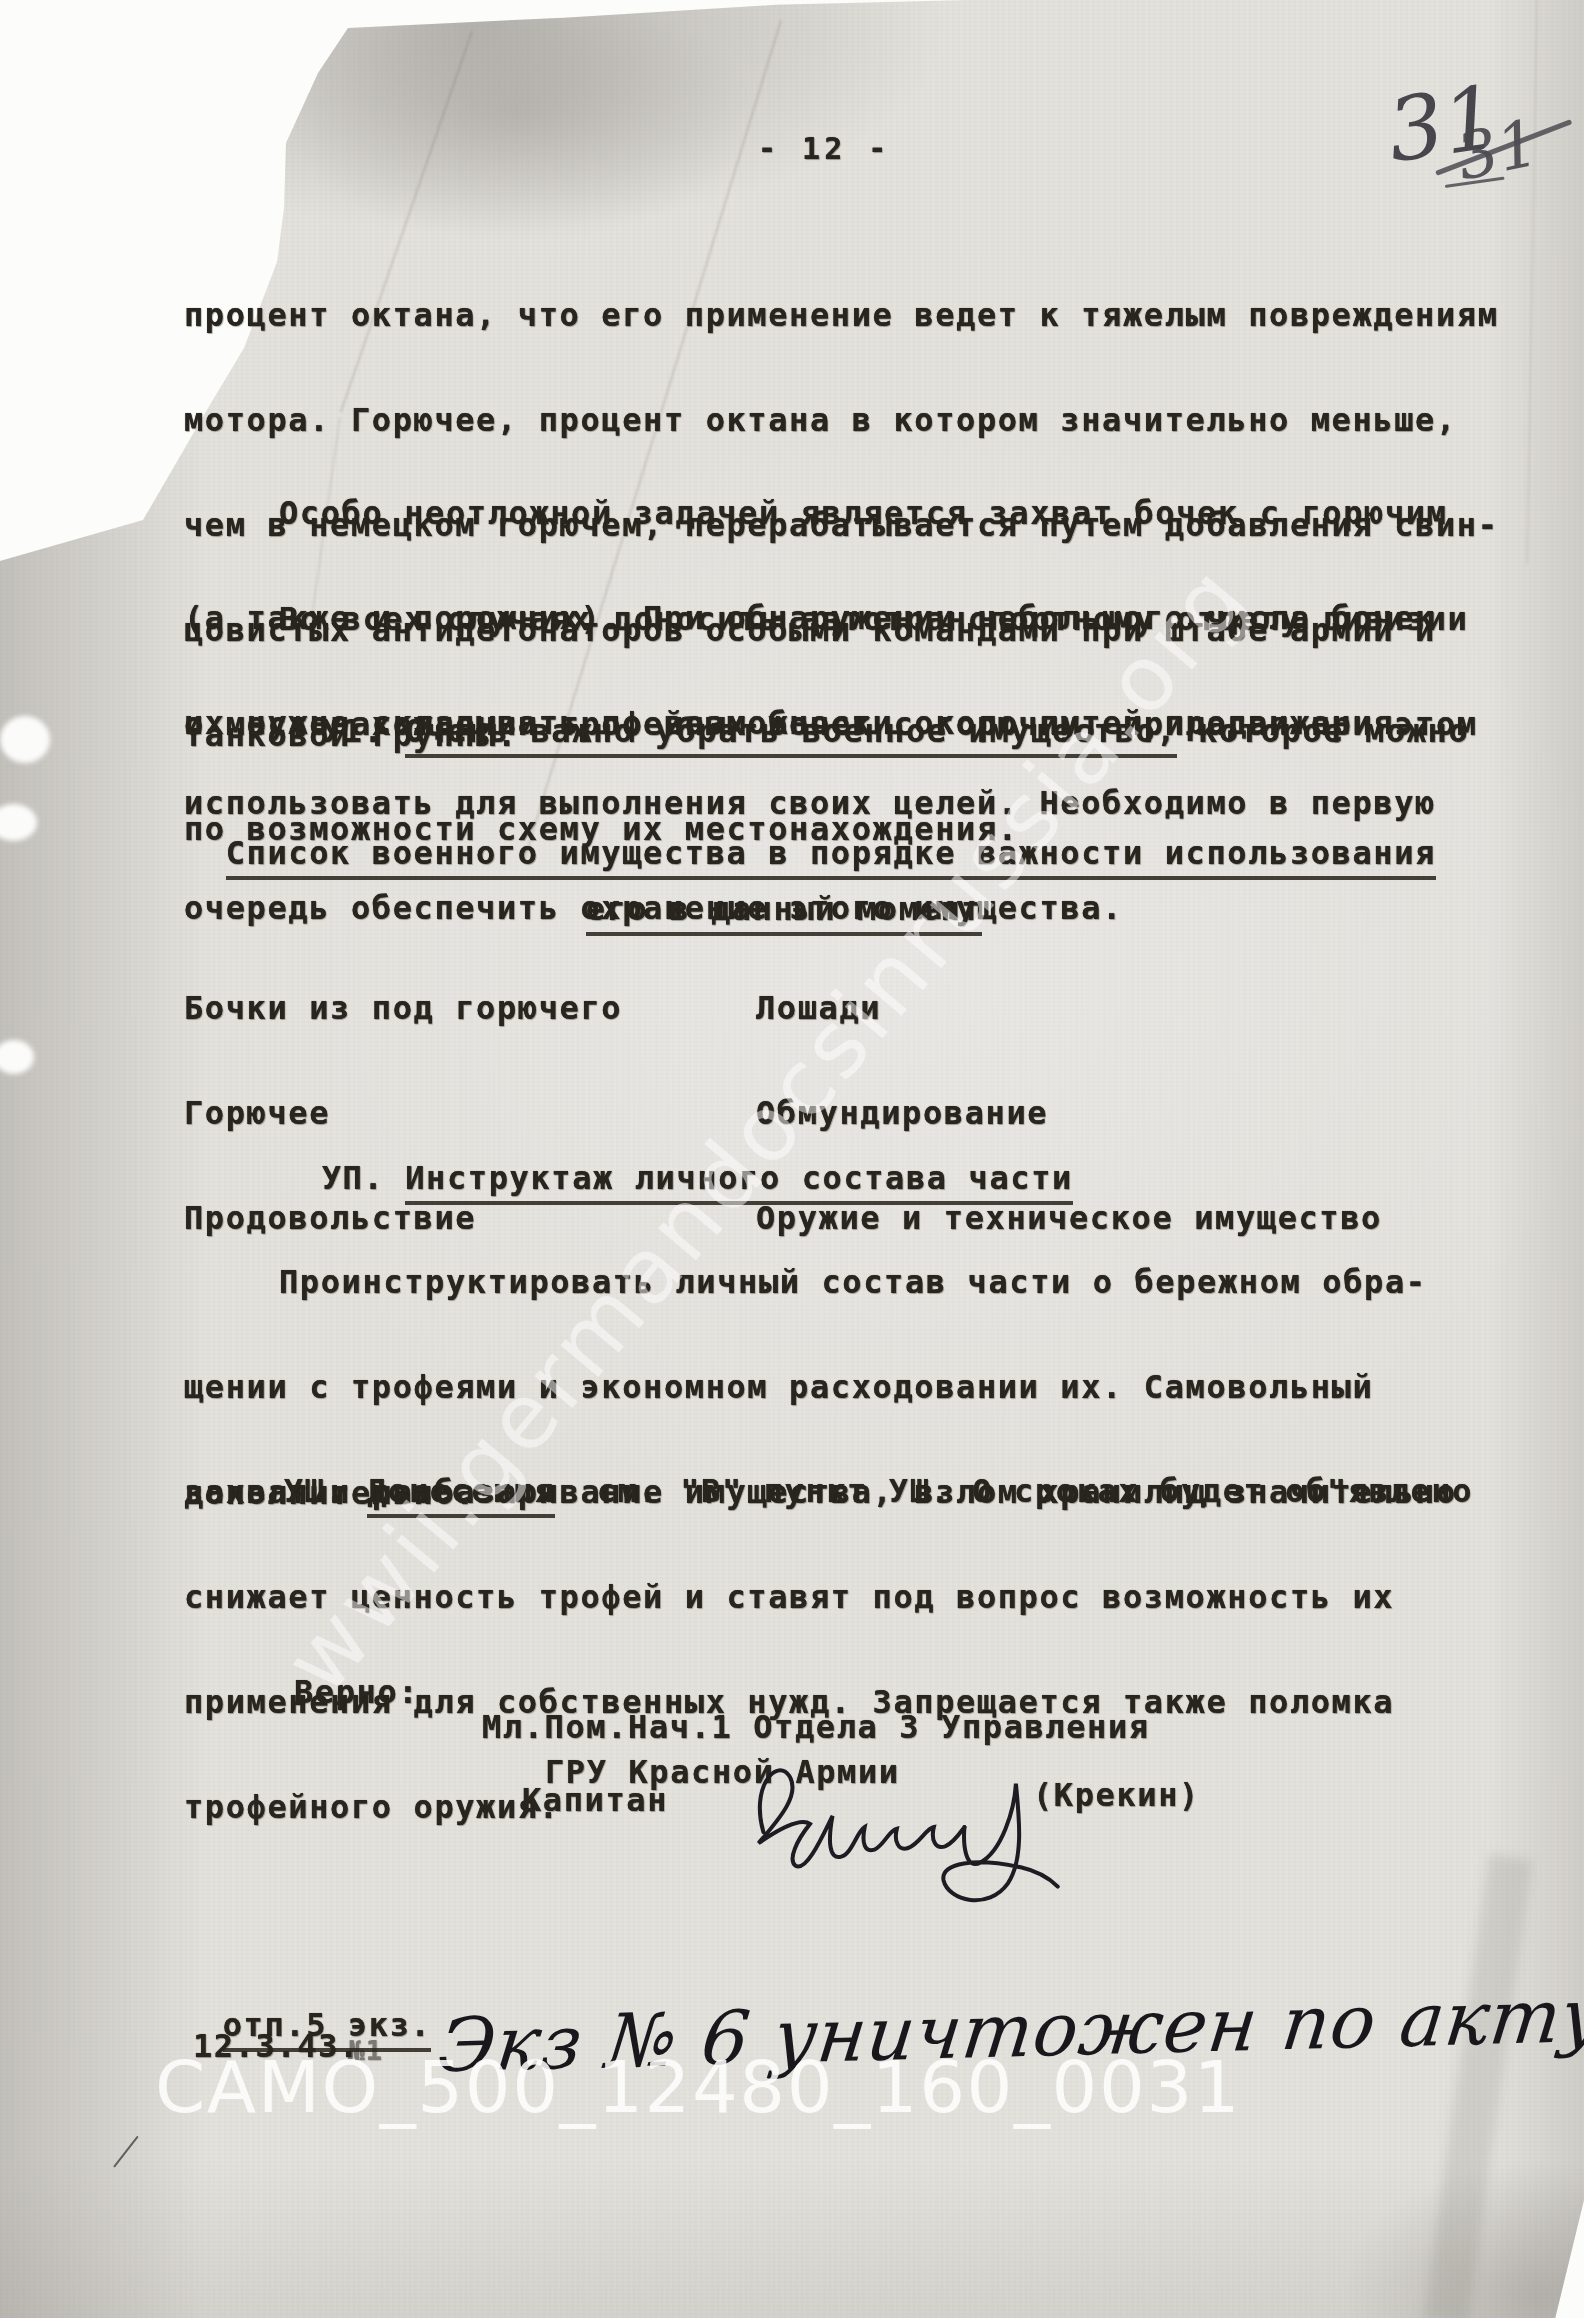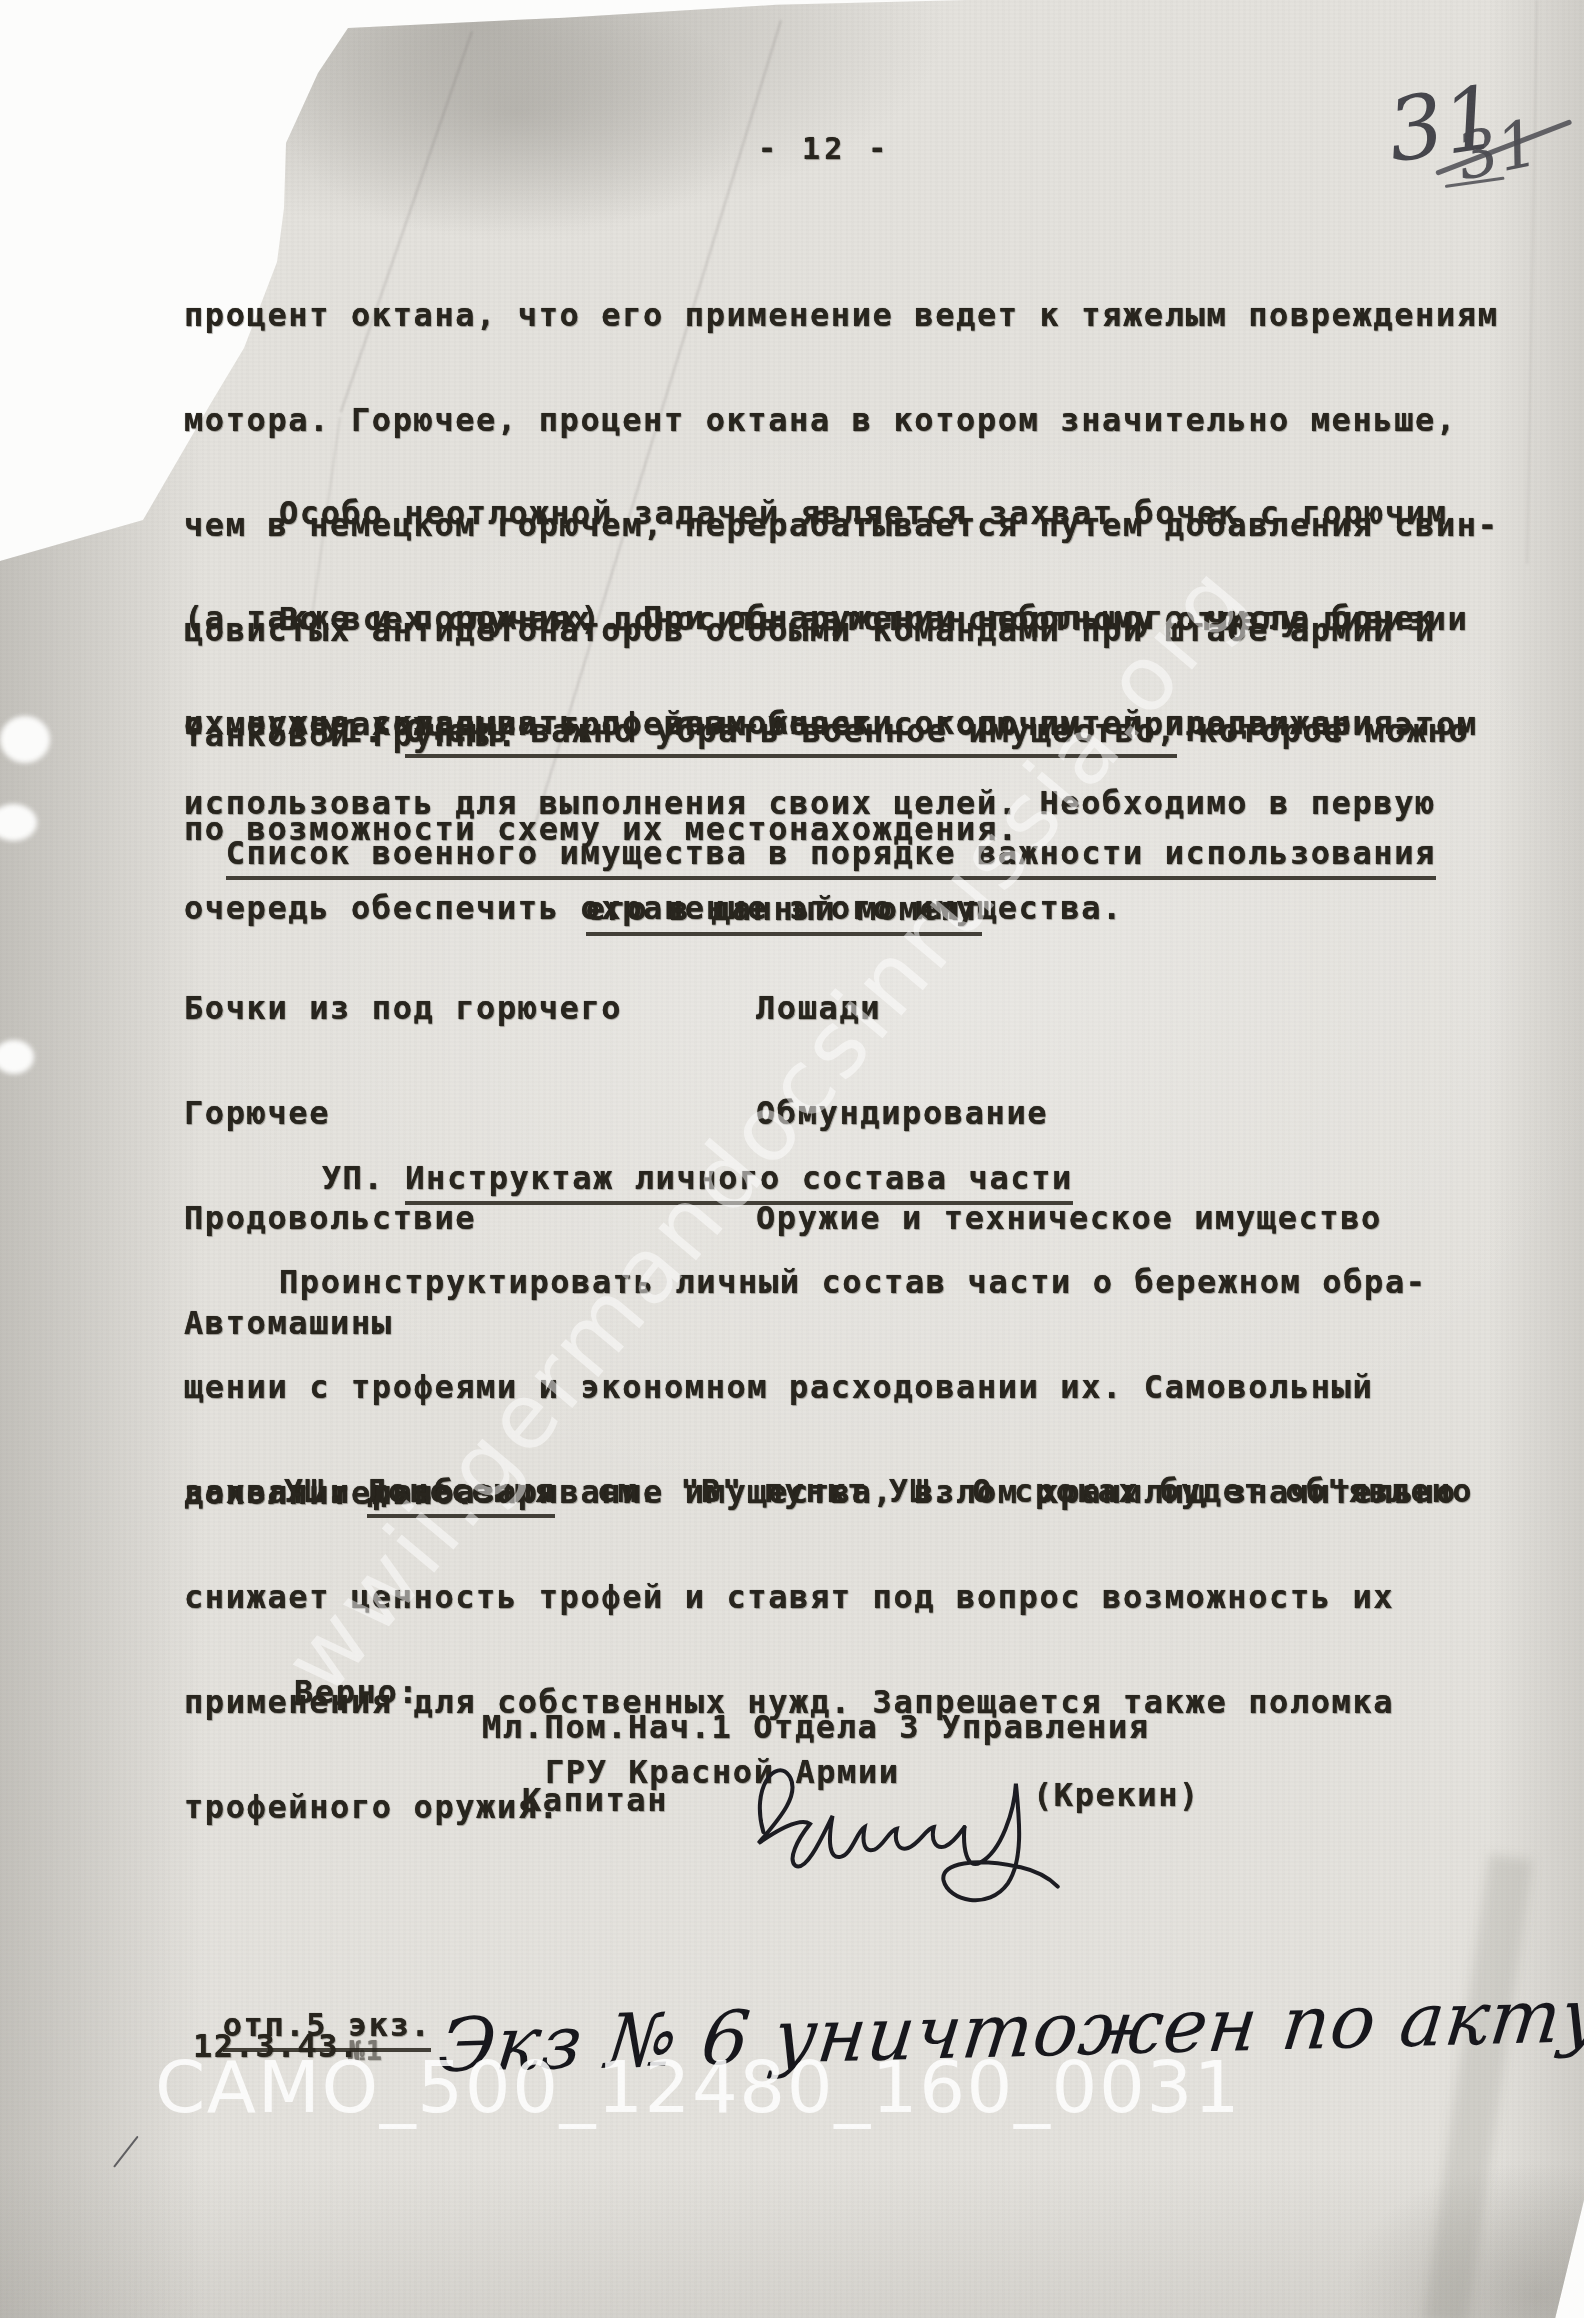--- a/index.html
+++ b/index.html
@@ -117,21 +117,20 @@
   <span class="uu">Список военного имущества в порядке важности использования</span>
 </div>
 <div class="typed" style="left:544px;top:857px;">
   <span class="uu">его в данный момент</span>
 </div>
 
 <div class="typed" style="left:184px;top:921px;line-height:35px;">
   <div>Бочки из под горючего</div>
   <div>Горючее</div>
   <div>Продовольствие</div>
-  <div>Автомашины</div>
 </div>
 <div class="typed" style="left:756px;top:921px;line-height:35px;">
   <div>Лошади</div>
   <div>Обмундирование</div>
   <div>Оружие и техническое имущество</div>
 </div>
 
 <div class="typed" style="left:280px;top:1126px;">
   <span>УП. </span><span class="uu">Инструктаж личного состава части</span>
 </div>

